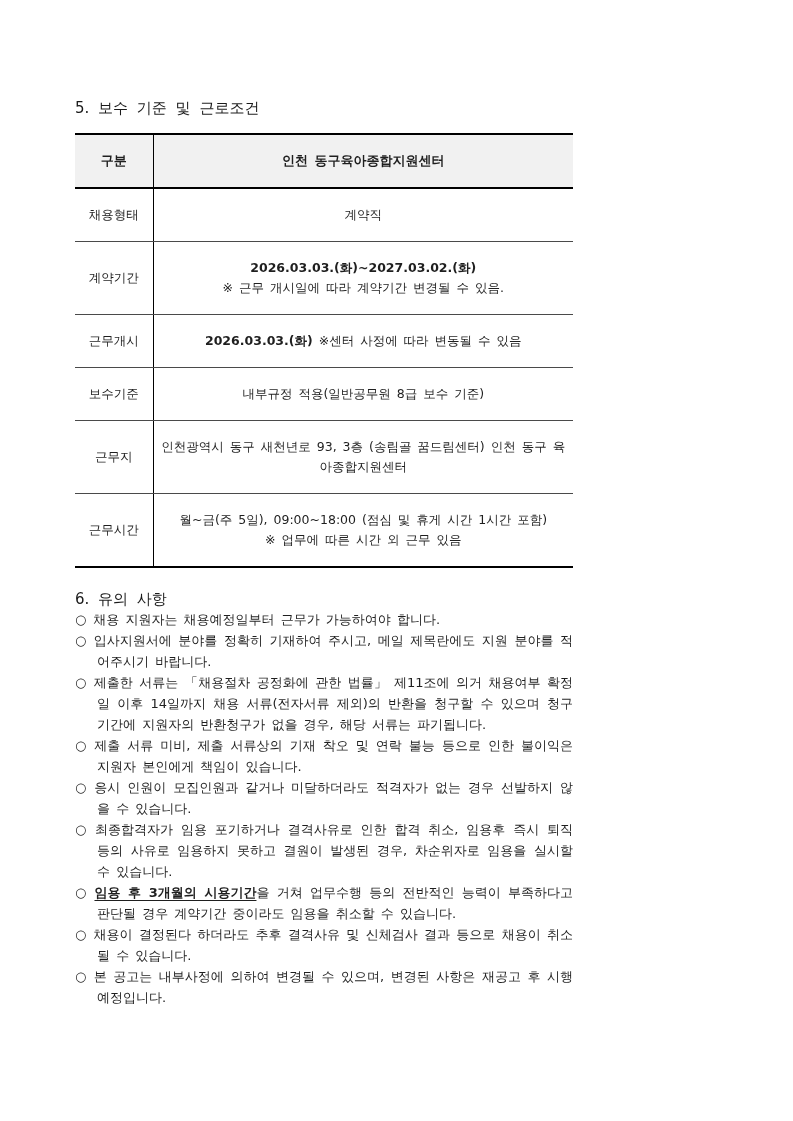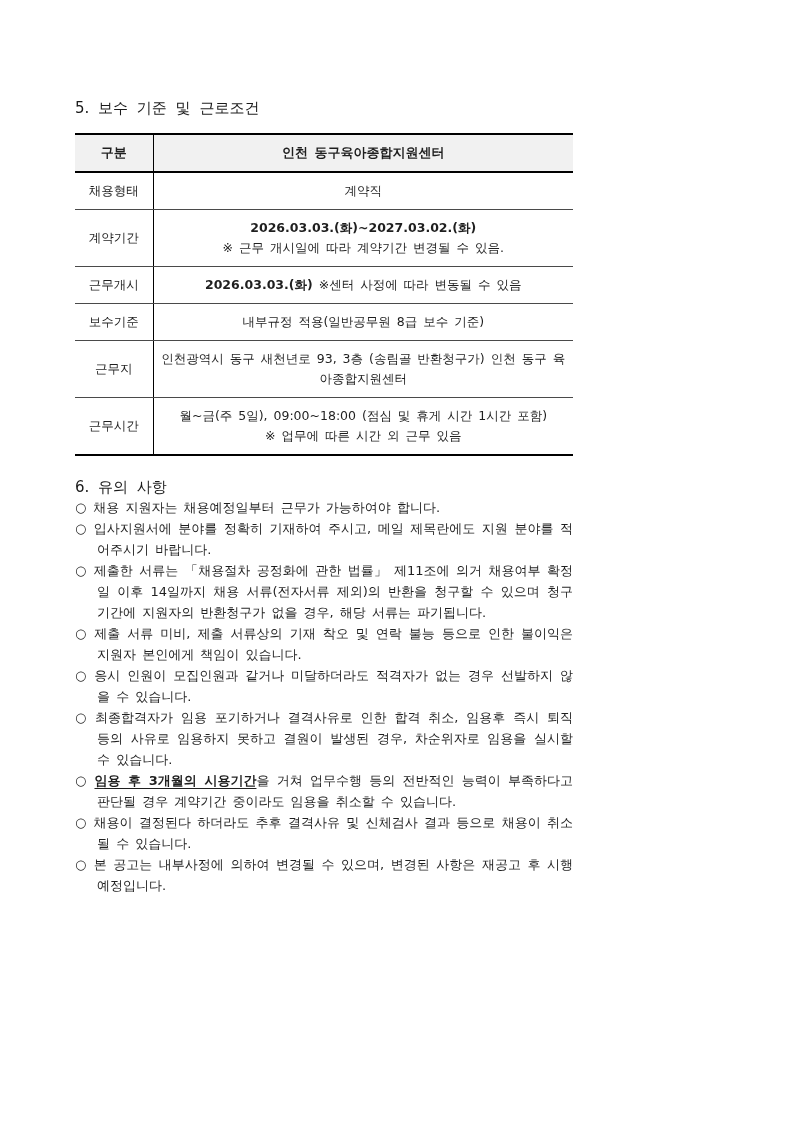--- a/index.html
+++ b/index.html
@@ -34,21 +34,21 @@
   table.cond-table {
     width: 100%;
     border-collapse: collapse;
     table-layout: fixed;
     border-top: 2px solid #000;
     border-bottom: 2px solid #000;
     font-size: 12.5px;
   }
   .cond-table col.c-label { width: 78px; }
   .cond-table th, .cond-table td {
-    padding: 8px 6px;
+    padding: 16px 6px;
     text-align: center;
     vertical-align: middle;
     line-height: 20px;
     word-spacing: 2px;
   }
   .cond-table thead th {
     background: #f1f1f1;
     font-weight: 700;
     border-bottom: 2px solid #000;
     font-size: 13px;
@@ -132,21 +132,21 @@
       </tr>
       <tr>
         <td class="lbl">보수기준</td>
         <td>
           <div class="cline">내부규정 적용(일반공무원 8급 보수 기준)</div>
         </td>
       </tr>
       <tr>
         <td class="lbl">근무지</td>
         <td>
-          <div class="cline">인천광역시 동구 새천년로 93, 3층 (송림골 반환청구가) 인천 동구 육아종합지원센터</div>
+          <div class="cline">인천광역시 동구 새천년로 93, 3층 (송림골 꿈드림센터) 인천 동구 육아종합지원센터</div>
         </td>
       </tr>
       <tr>
         <td class="lbl">근무시간</td>
         <td>
           <div class="cline">월~금(주 5일), 09:00~18:00 (점심 및 휴게 시간 1시간 포함)</div>
           <div class="cline">※ 업무에 따른 시간 외 근무 있음</div>
         </td>
       </tr>
     </tbody>

